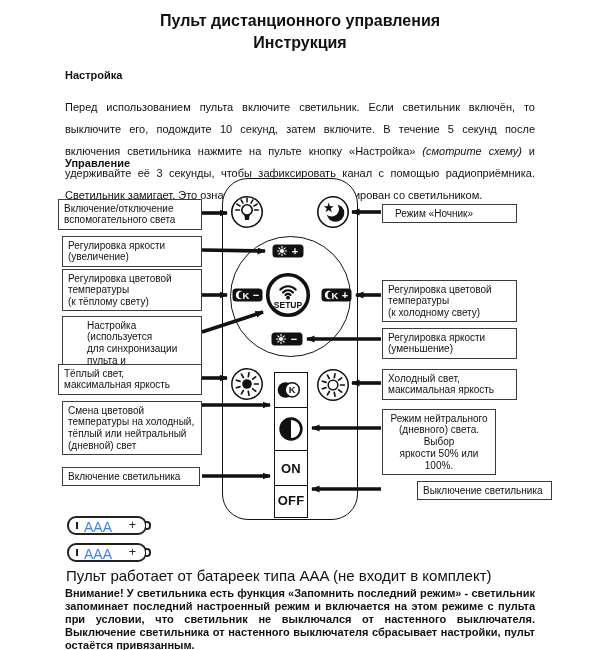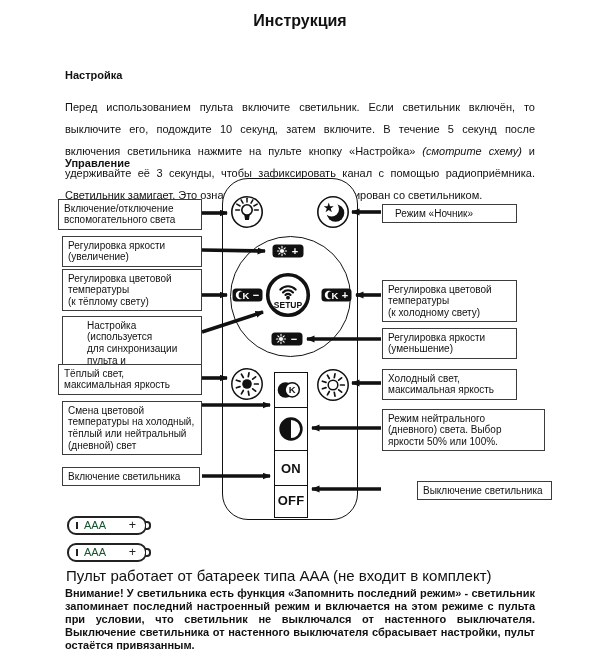--- a/index.html
+++ b/index.html
@@ -34,35 +34,36 @@
 
   
   .callout { position:absolute; background:#fff; border:1px solid #3c3c3c;
              font-size:10px; line-height:11.8px; padding:2.5px 5px;
              white-space:pre-line; z-index:5; }
 
   
   .battery { position:absolute; width:80px; height:19px; border:2px solid #222;
              border-radius:9px; background:#fff; }
   .battery .minus-tick { position:absolute; left:7px; top:4px; width:2px; height:7px; background:#222; }
-  .battery .aaa  { position:absolute; left:15px; top:1px; font-size:11px; color:#14532d; }
+  .battery .aaa  { position:absolute; left:15px; top:1px; font-size:14px; color:#3b82f6; }
   .battery .plus { position:absolute; right:9px; top:0px;  font-size:12.5px; color:#222; }
   .battery .nub  { position:absolute; right:-6px; top:3px; width:5px; height:9px;
                    border:2px solid #222; border-left:none; border-radius:0 4px 4px 0; background:#fff; }
   .note { position:absolute; left:66px; top:567px; font-size:15px; }
 
   svg { display:block; }
   .arrow-layer { position:absolute; left:0; top:170px; z-index:4; pointer-events:none; }
 </style>
 </head>
 <body>
 
 <div class="page">
 
   <div class="title">
+    <div>Пульт дистанционного управления</div>
     <div>Инструкция</div>
   </div>
 
   <div class="h-section" style="left:65px; top:69px;">Настройка</div>
   <div class="body-text" style="top:96px;"><span>Перед использованием пульта включите светильник. Если светильник включён, то выключите его, подождите 10 секунд, затем включите. В течение 5 секунд после включения светильника нажмите на пульте кнопку «Настройка» </span><em>(смотрите схему)</em><span> и удерживайте её 3 секунды, чтобы зафиксировать канал с помощью радиоприёмника. Светильник замигает. Это означает, что пульт синхронизирован со светильником.</span></div>
 
   <div class="h-section" style="left:65px; top:157px;">Управление</div>
 
   <div class="remote-body"></div>
   <div class="big-circle"></div>
@@ -244,21 +245,21 @@
   <div class="callout" style="left:62px; top:467px; width:138px;">Включение светильника</div>
 
   <div class="callout" style="left:382px; top:204px; width:135px;padding-left:12px;">Режим «Ночник»</div>
   <div class="callout" style="left:382px; top:280px; width:135px;">Регулировка цветовой
 температуры
 (к холодному свету)</div>
   <div class="callout" style="left:382px; top:328px; width:135px;">Регулировка яркости
 (уменьшение)</div>
   <div class="callout" style="left:382px; top:369px; width:135px;">Холодный свет,
 максимальная яркость</div>
-  <div class="callout" style="left:382px; top:409px; width:163px;">Режим нейтрального
+  <div class="callout" style="left:382px; top:409px; width:114px;text-align:center;">Режим нейтрального
 (дневного) света. Выбор
 яркости 50% или 100%.</div>
   <div class="callout" style="left:382px; top:481px; width:135px;margin-left:35px;">Выключение светильника</div>
 
   <div class="battery" style="left:67px; top:516px;">
     <span class="minus-tick"></span>
     <span class="aaa">AAA</span>
     <span class="plus">+</span>
     <span class="nub"></span>
   </div>

